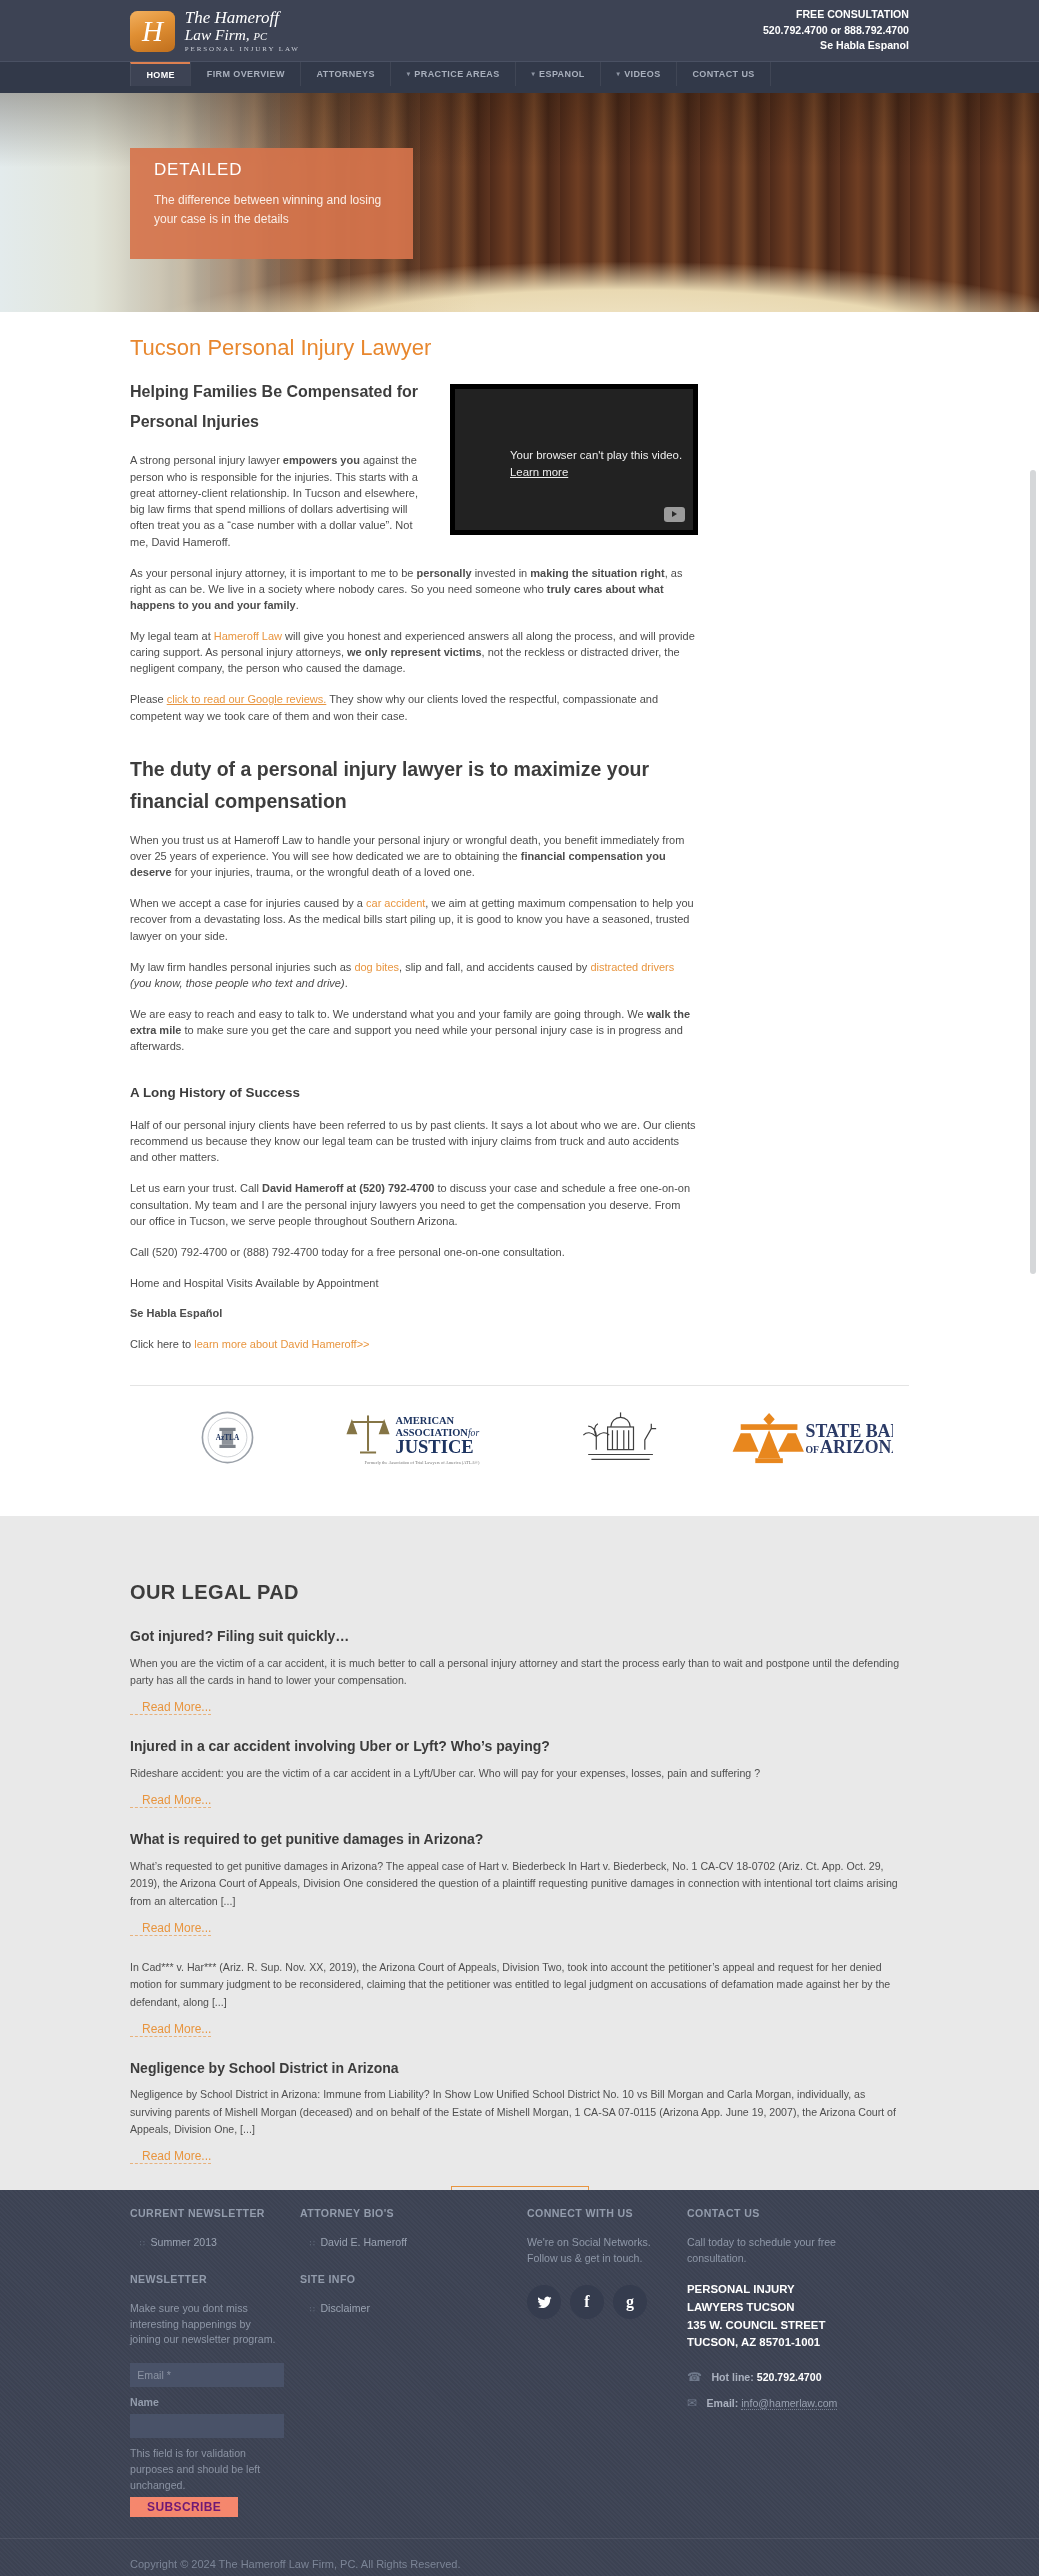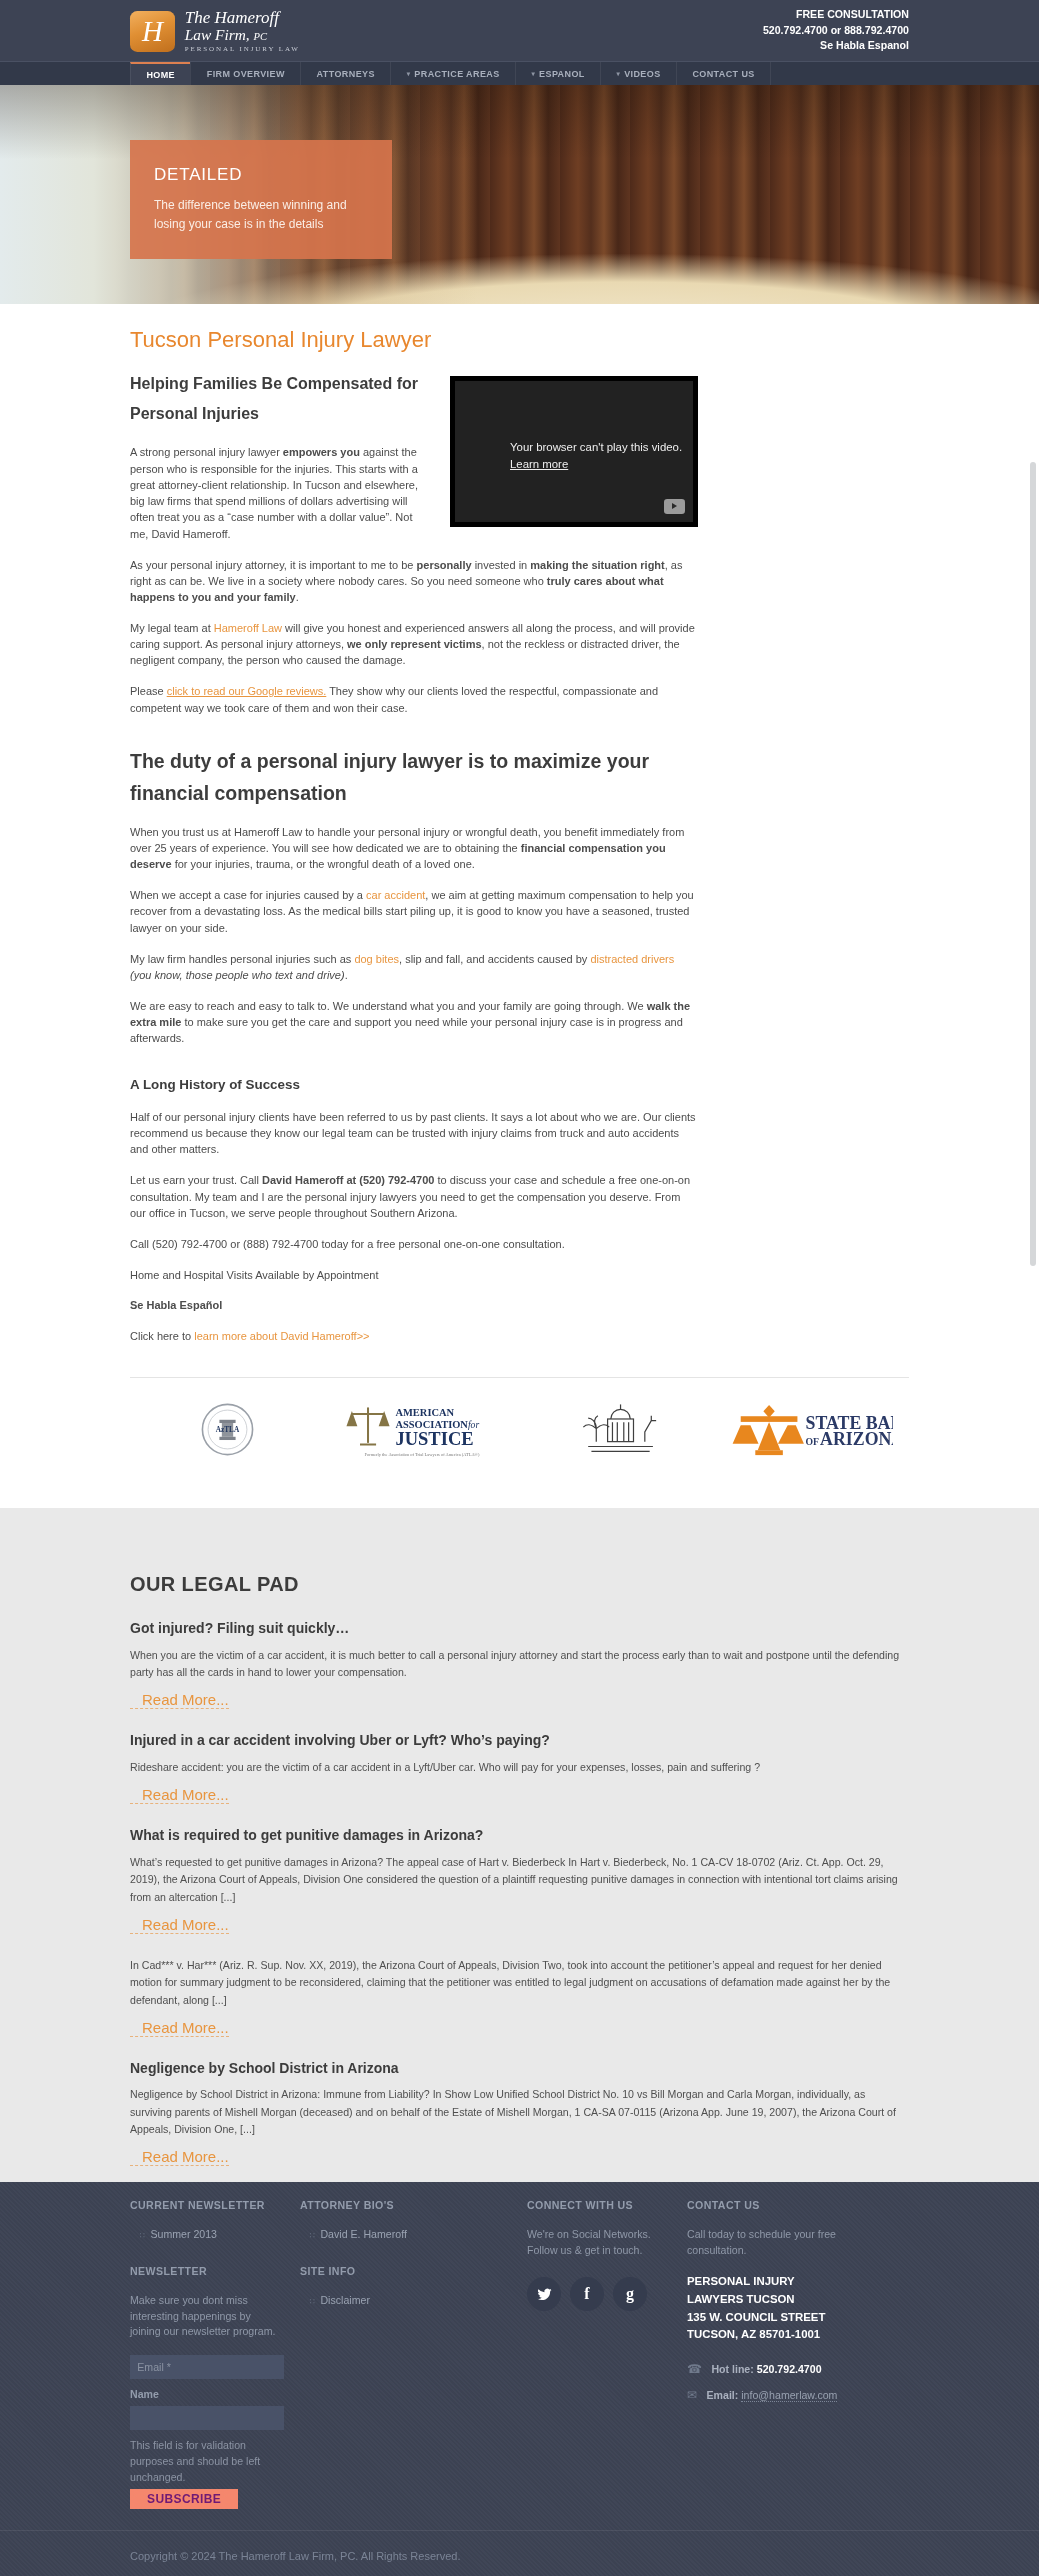--- a/index.html
+++ b/index.html
@@ -15,39 +15,39 @@
     color:#fff; font-family:"Liberation Serif", serif; font-style:italic;
     font-size:29px; display:flex; align-items:center; justify-content:center; }
   .brand { color:#fff; font-family:"Liberation Serif", serif; line-height:1.05; }
   .brand .l1 { font-style:italic; font-size:17px; }
   .brand .l2 { font-style:italic; font-size:15.4px; }
   .brand .pc { font-size:10.6px; }
   .brand .tagline { font-style:normal; font-size:7px; letter-spacing:1.9px; color:#c9cdd6; margin-top:2.4px; }
   .head-contact { margin-left:auto; text-align:right; color:#fff; font-weight:bold; font-size:10.6px; line-height:15.4px; }
 
   
-  .nav { height:24px; background:#323949; border-top:0.8px solid #4a5163; }
+  .nav { height:32px; background:#323949; border-top:0.8px solid #4a5163; }
   .nav .container { display:flex; height:24px; }
   .nav-item { display:flex; align-items:center; padding:0 15.4px; font-size:9px; font-weight:bold;
     letter-spacing:0.4px; color:#a9b0bd; text-decoration:none; border-left:0.8px solid rgba(255,255,255,.07);
     height:24px; }
   .nav-item:last-child { border-right:0.8px solid rgba(255,255,255,.07); }
   .nav-item .caret { font-size:6.5px; margin-right:4px; color:#8d94a3; }
   .nav-item.active { background:#3d4354; color:#fff; border-top:2.4px solid #dd8050; }
 
   
   .hero { height:219px; position:relative; overflow:hidden;
     background:
       linear-gradient(180deg, rgba(35,22,12,.30) 0%, rgba(35,22,12,0) 34%),
       linear-gradient(90deg, #e3ebec 0%, #e2e5da 9%, rgba(219,218,200,.82) 17%, rgba(190,160,120,.28) 30%, rgba(120,80,50,0) 46%),
       radial-gradient(ellipse 78% 62% at 60% 116%, #f3ead0 0%, #e9d9b2 42%, rgba(233,217,178,0) 63%),
       repeating-linear-gradient(90deg, #4e2a1a 0px, #6f3e23 18px, #542f1d 31px, #7c4a2a 44px, #482718 58px, #5f3520 70px),
       #5a3322; }
-  .hero-box { position:absolute; left:130px; top:55px; width:262px; min-height:111px;
-    background:rgba(214,116,76,.92); color:#fff; padding:25px 24px; }
+  .hero-box { position:absolute; left:130px; top:55px; width:283px; min-height:111px;
+    background:rgba(214,116,76,.92); color:#fff; padding:12px 24px; }
   .hero-box h2 { font-size:17px; font-weight:normal; letter-spacing:0.8px; margin-bottom:11.4px; }
   .hero-box p { font-size:12px; line-height:1.55; color:#fbeee6; }
 
   
   .main-white { height:1204px; overflow:hidden; background:#fff; }
   .page-title { color:#e8872e; font-size:22px; font-weight:normal; padding-top:23px; }
   .article { width:568px; margin-top:16px; color:#4c4c4c; font-size:11px; line-height:1.48; }
   .article h2.sub { font-size:16px; line-height:1.9; color:#3d3d3d; }
   .article h2.duty { font-size:19.5px; line-height:1.65; color:#3d3d3d; margin-top:29px; }
   .article h3 { font-size:13.4px; color:#3d3d3d; margin-top:28px; }
@@ -69,21 +69,21 @@
   .assoc { border-top:0.8px solid #e4e4e4; margin-top:32px; padding:23px 0 0 0; display:flex; }
   .assoc-item { width:195px; text-align:center; }
   .assoc-item .art { height:58px; display:flex; align-items:center; justify-content:center; }
 
   
   .legal-pad { height:674px; overflow:hidden; background:#e9e9e9; }
   .legal-pad h2.lp-title { font-size:20px; color:#3c3c3c; letter-spacing:0.4px; padding-top:29px;margin-top:36px; }
   .lp-article { margin-top:24px; }
   .lp-article h3 { font-size:14px; color:#3c3c3c; margin-bottom:10.6px; }
   .lp-article p { font-size:10.6px; line-height:1.65; color:#4f4f4f; margin-bottom:9.7px; }
-  .read-more { color:#e8953f; font-size:15px; text-decoration:none; border-bottom:0.8px dashed #e8b27c;padding-left:12px; }
+  .read-more { color:#e8953f; font-size:12px; text-decoration:none; border-bottom:0.8px dashed #e8b27c;padding-left:12px; }
   .view-all-wrap { text-align:center; margin-top:23px; }
   .view-all { display:inline-block; width:138px; padding:9.7px 0; border:0.8px solid #e8953f;
     color:#e8953f; font-size:12px; text-decoration:none; }
 
   
   footer { height:394px; overflow:hidden; background:#3d4354;
     background-image:repeating-linear-gradient(45deg, rgba(255,255,255,.015) 0 1.6px, rgba(0,0,0,.02) 1.6px 3.2px); color:#9aa3b2; }
   .fcols { display:grid; grid-template-columns:170px 227px 160px 222px; padding-top:16px; }
   .fcol h4 { color:#939cac; font-size:10.6px; letter-spacing:0.4px; margin-bottom:13px; font-weight:bold; }
   .fcol { font-size:10.6px; line-height:1.5; }

